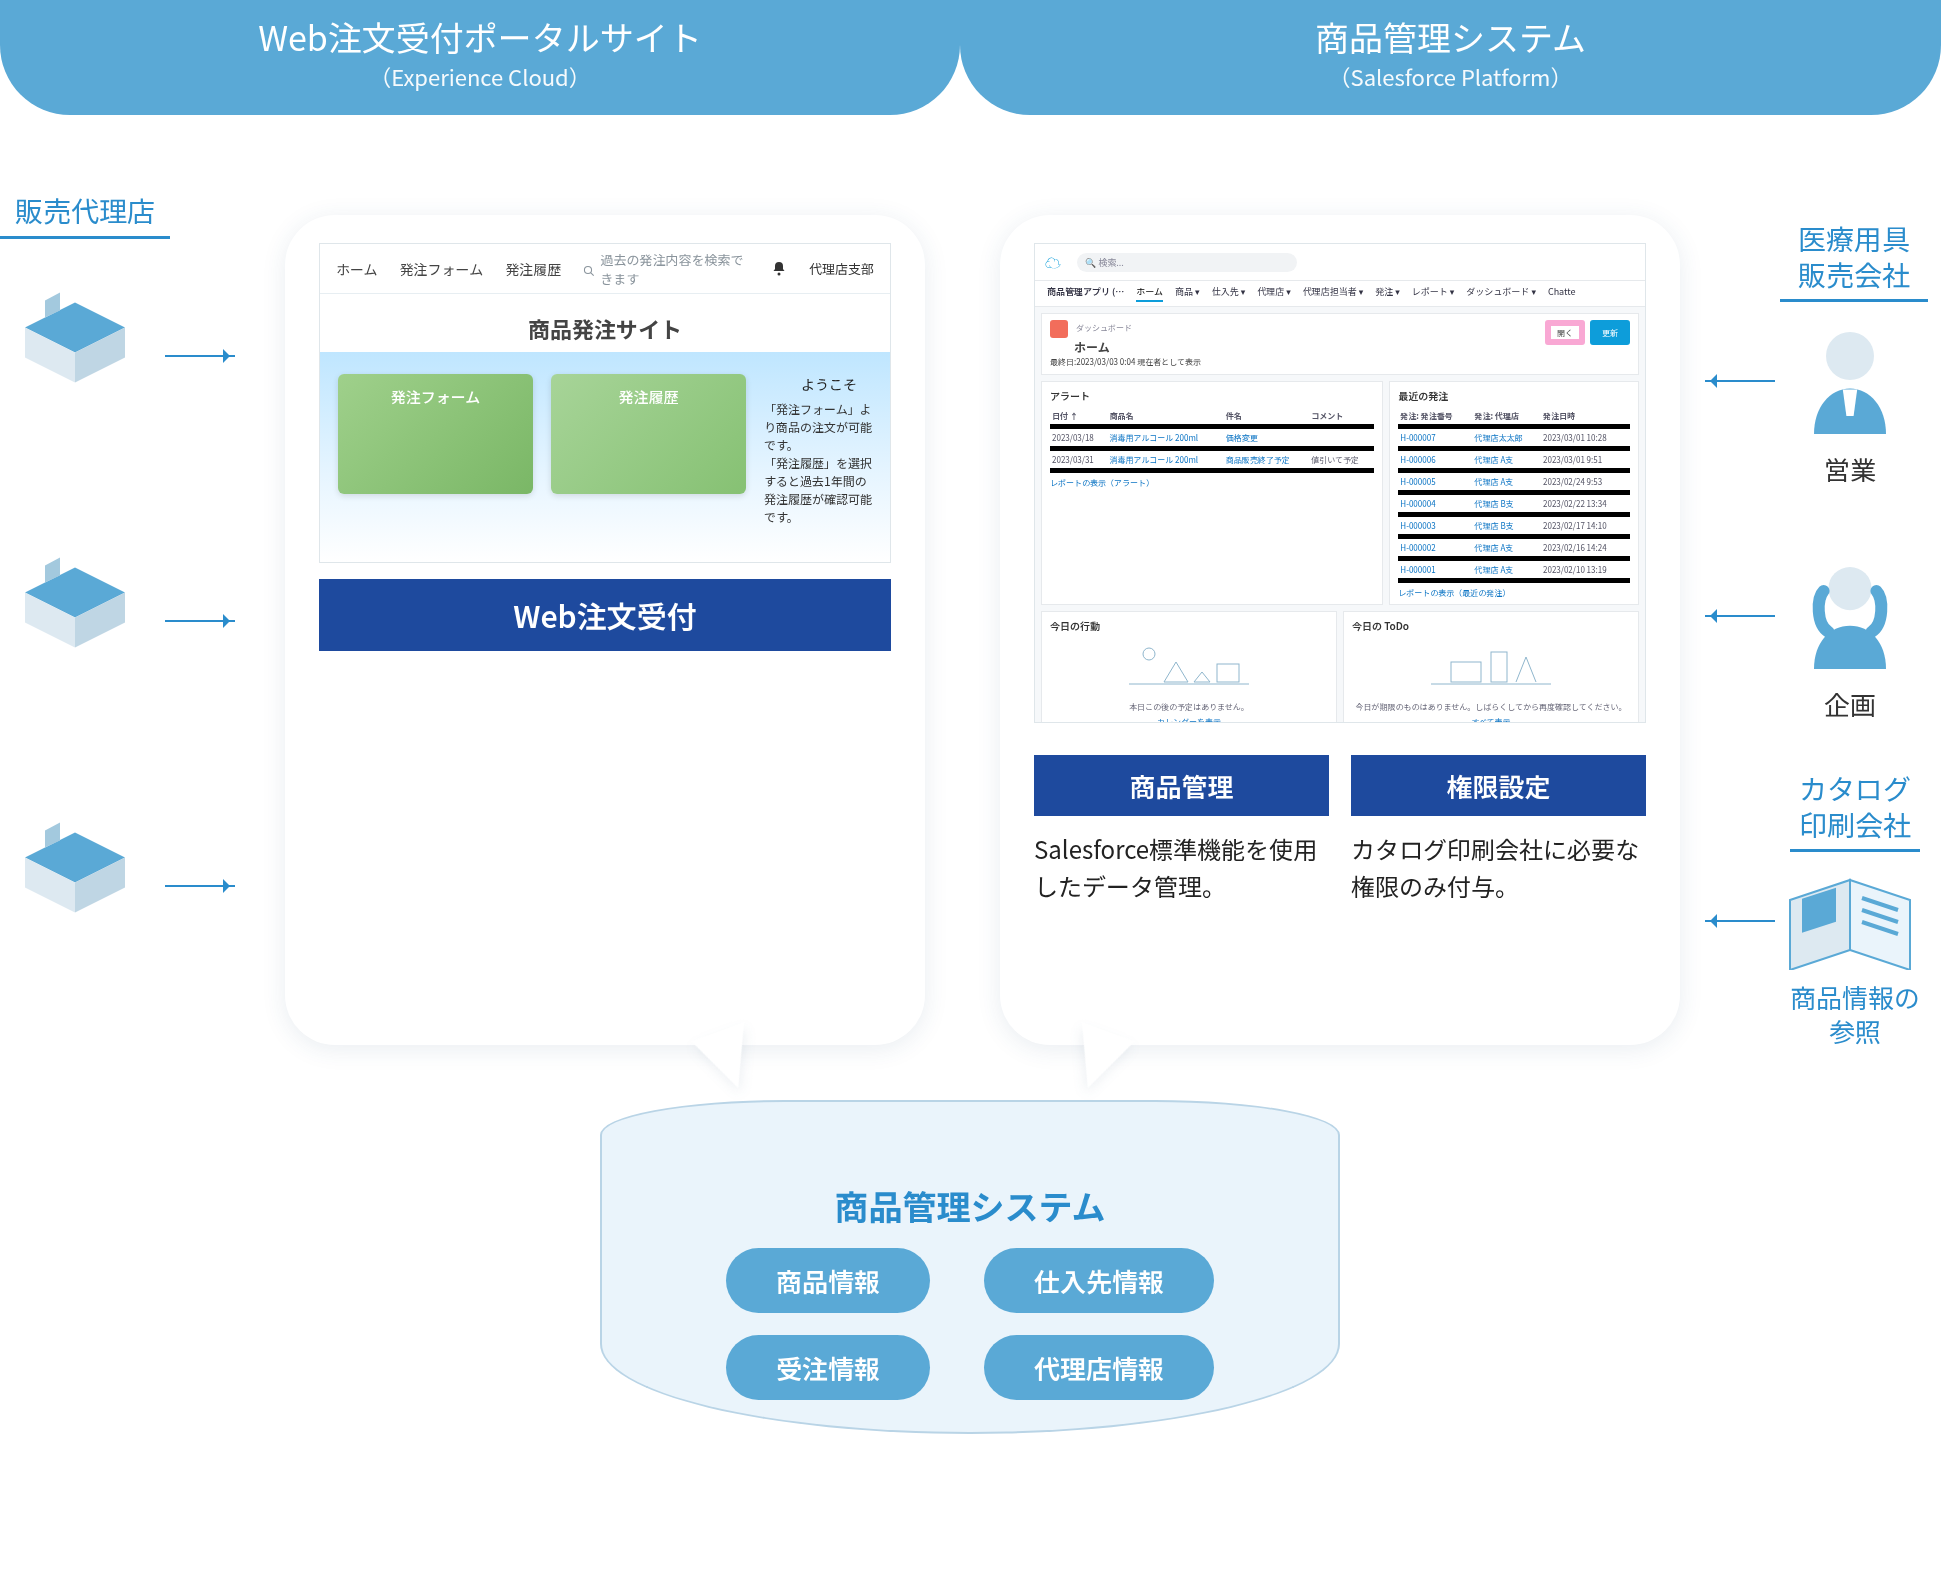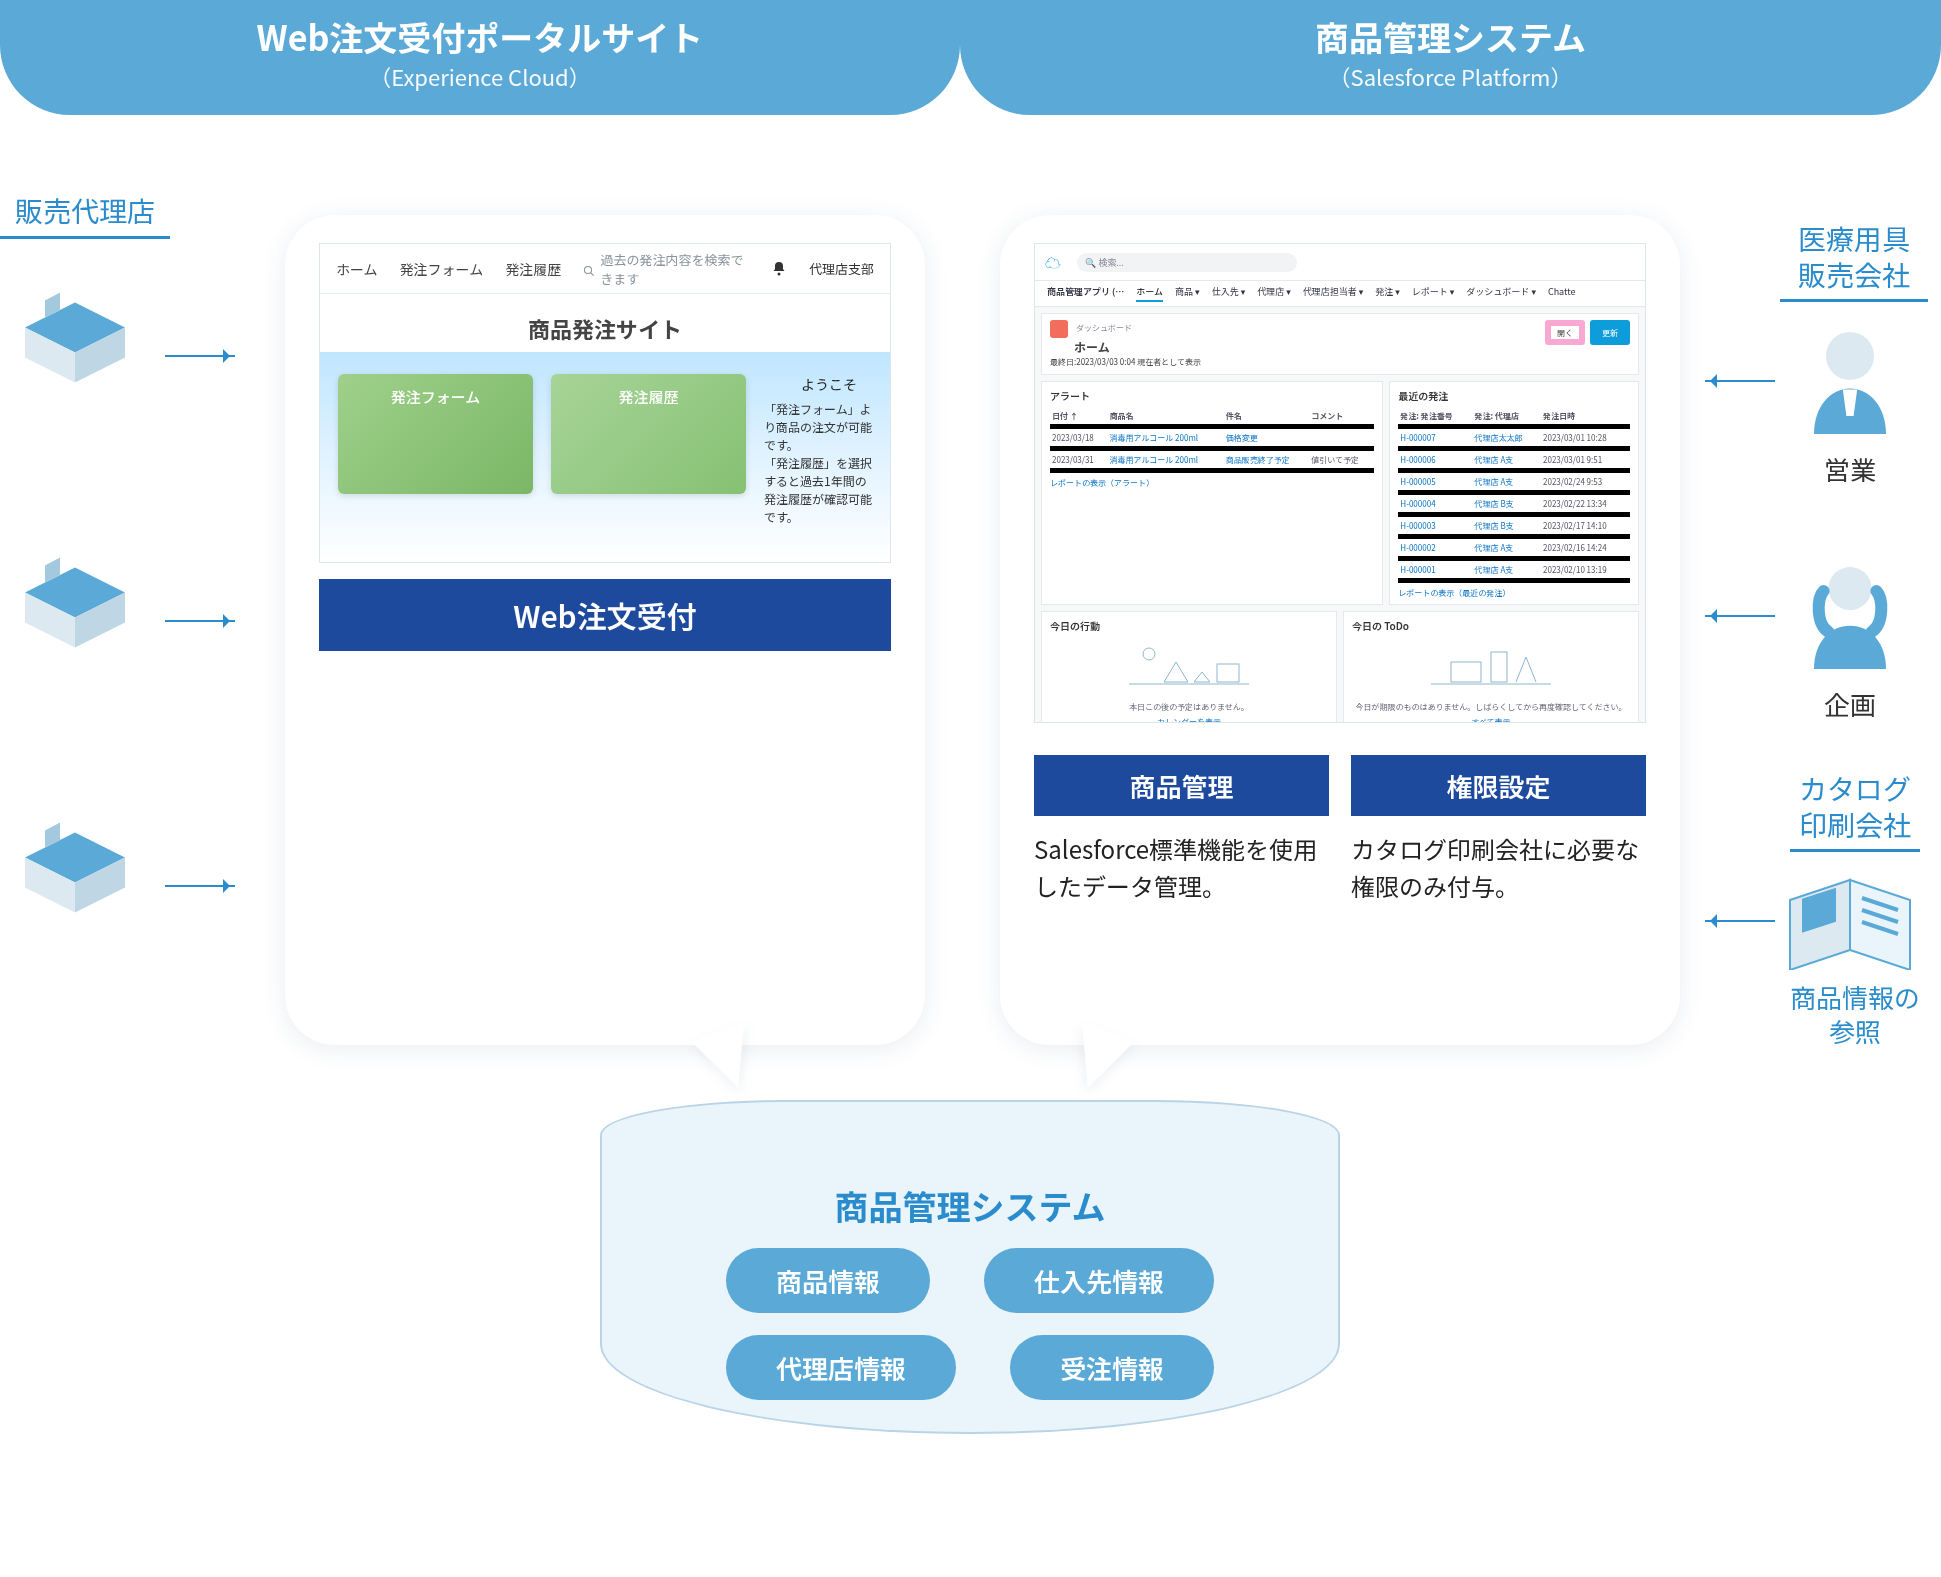--- a/index.html
+++ b/index.html
@@ -30,21 +30,21 @@
     position:absolute;
     top:0;
     height:115px;
     background:var(--blue);
     color:#fff;
     text-align:center;
     display:flex;flex-direction:column;align-items:center;justify-content:center;
     border-radius:0 0 70px 70px;
     padding:8px 20px 14px;
   }
-  .pill-header .h1{font-size:34px;font-weight:700;line-height:1.2;}
+  .pill-header .h1{font-size:34px;font-weight:400;line-height:1.2;}
   .pill-header .h2{font-size:22px;opacity:.95;margin-top:2px;}
   .hdr-left{left:0;width:960px;}
   .hdr-right{left:960px;width:981px;}
 
   
   .bubble{
     position:absolute;
     background:#fff;
     border-radius:50px;
     box-shadow:0 4px 24px rgba(40,80,120,.10);
@@ -501,19 +501,19 @@
   <div class="side-sub" style="left:1770px;top:980px;width:170px;color:#2A8CCC;white-space:pre-line;line-height:1.3;">商品情報の
 参照</div>
 
   <div class="db">
     <div class="db-top"></div>
     <div class="db-body">
       <div class="db-title">商品管理システム</div>
       <div class="db-chips">
         <div class="chip">商品情報</div>
         <div class="chip">仕入先情報</div>
+        <div class="chip">受注情報</div>
         <div class="chip">代理店情報</div>
-        <div class="chip">受注情報</div>
       </div>
     </div>
   </div>
 
 </div>
 
 </body></html>

